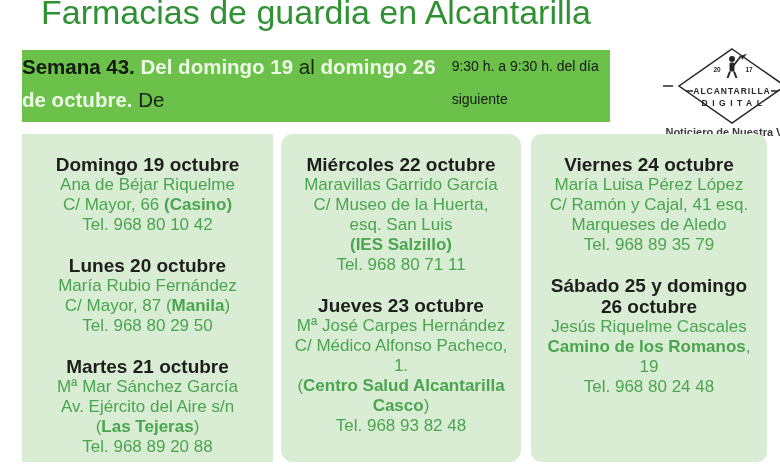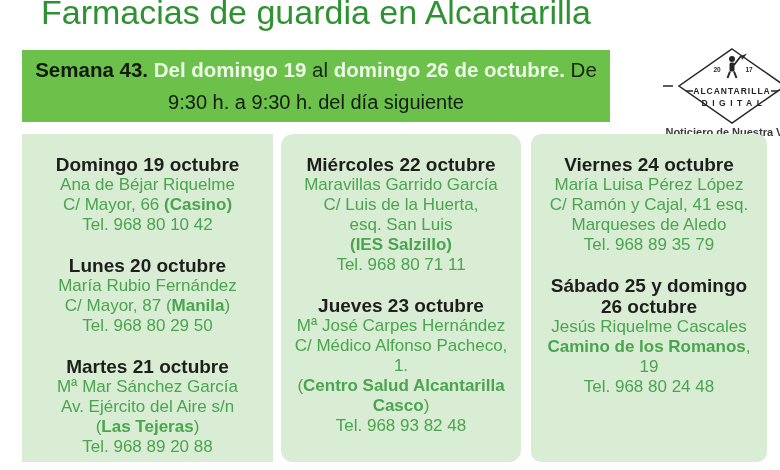--- a/index.html
+++ b/index.html
@@ -7,25 +7,25 @@
     position: relative; width: 780px; height: 470px; overflow: hidden;
     background: #ffffff; font-family: "Liberation Sans", sans-serif;
   }
   .title {
     position: absolute; left: 10px; top: -10px; width: 612px; margin: 0;
     text-align: center; font-size: 34px; line-height: 44px;
     font-weight: normal; color: var(--title-green);
   }
   .banner {
     position: absolute; left: 22px; top: 50px; width: 588px; height: 72px;
-    background: var(--banner-green); display: flex; flex-direction: column;
-    justify-content: center; text-align: center;
+    background: var(--banner-green); display: flex; flex-direction: row;
+    justify-content: center; 
   }
   .banner-line1 { font-size: 20.5px; line-height: 33px; font-weight: bold; }
-  .banner-line2 { font-size: 20px; line-height: 33px; color: #141b12; font-weight: normal; }
+  .banner-line2 { font-size: 14px; line-height: 33px; color: #141b12; font-weight: normal; }
   .seg-dark-bold  { color: #12190f; font-weight: bold; }
   .seg-light-bold { color: #edf9e7; font-weight: bold; }
   .seg-dark       { color: #1a2215; font-weight: normal; }
   .logo { position: absolute; left: 659px; top: 44px; width: 146px; text-align: center; }
   .logo svg { display: block; margin: 0 auto; }
   .logo-tagline { font-size: 11px; font-weight: bold; color: #3a3a3a; margin-top: 2px; white-space: nowrap; }
   .logo text { fill: #262626; font-family: "Liberation Sans", sans-serif; font-weight: bold; }
   .card {
     position: absolute; top: 134px; height: 328px; background: var(--card-bg);
     box-sizing: border-box; padding-top: 20px; text-align: center;
@@ -94,21 +94,21 @@
         <div class="line"><span>Mª Mar Sánchez García</span></div>
         <div class="line"><span>Av. Ejército del Aire s/n</span></div>
         <div class="line"><span>(</span><span class="b">Las Tejeras</span><span>)</span></div>
         <div class="line"><span>Tel. 968 89 20 88</span></div>
       </div>
     </div>
   <div class="card card2">
       <div class="entry">
         <div class="day">Miércoles 22 octubre</div>
         <div class="line"><span>Maravillas Garrido García</span></div>
-        <div class="line"><span>C/ Luis de la Huerta,</span></div>
+        <div class="line"><span>C/ Museo de la Huerta,</span></div>
         <div class="line"><span>esq. San Luis</span></div>
         <div class="line"><span class="b">(IES Salzillo)</span></div>
         <div class="line"><span>Tel. 968 80 71 11</span></div>
       </div>
       <div class="entry">
         <div class="day">Jueves 23 octubre</div>
         <div class="line"><span>Mª José Carpes Hernández</span></div>
         <div class="line"><span>C/ Médico Alfonso Pacheco,</span></div>
         <div class="line"><span>1.</span></div>
         <div class="line"><span>(</span><span class="b">Centro Salud Alcantarilla</span></div>

